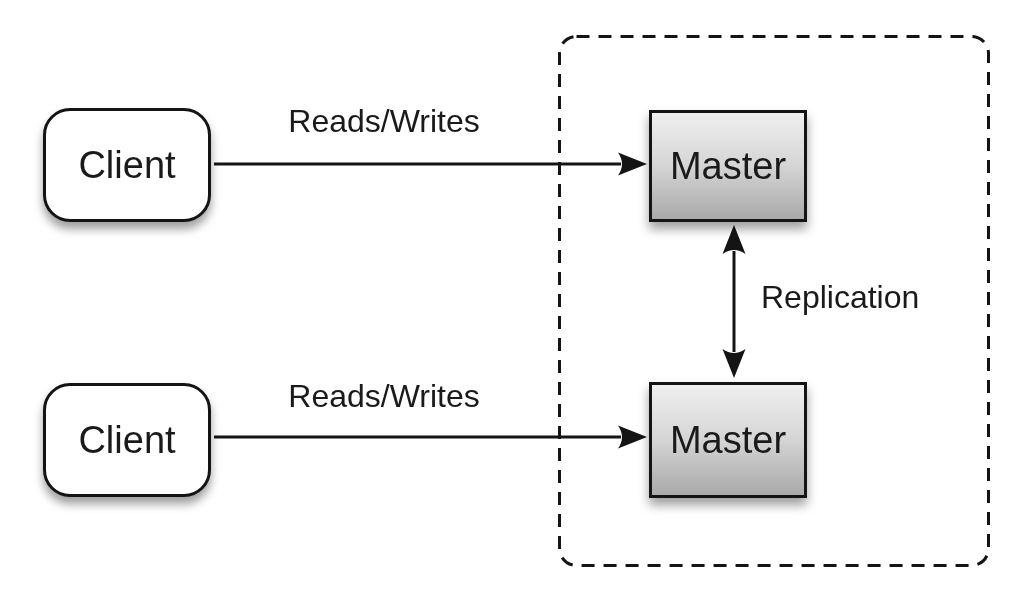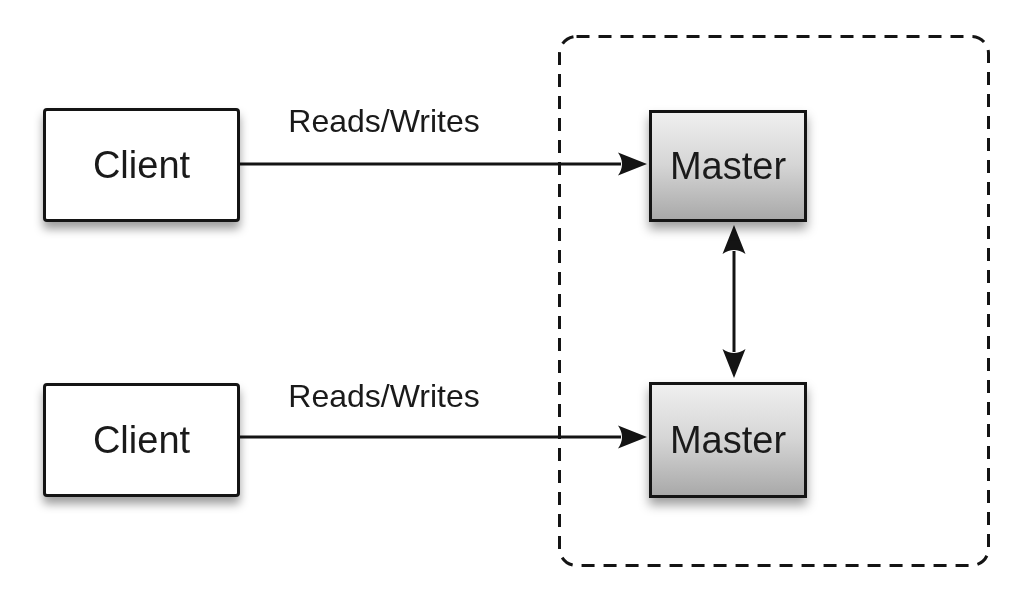--- a/index.html
+++ b/index.html
@@ -27,22 +27,22 @@
   .arrow-layer path{fill:var(--stroke);stroke:none;}
   .arrow-layer rect{fill:none;stroke:var(--stroke);stroke-width:3;stroke-dasharray:13 9;}
   .node{
     position:absolute;display:flex;align-items:center;justify-content:center;
     border:3px solid var(--stroke);
     font-size:38px;color:var(--text);
     box-shadow:0 7px 10px rgba(0,0,0,0.38);
   }
   .client{
     background:var(--client-fill);
-    border-radius:4px;
-    left:43px;width:197px;height:114px;
+    border-radius:27px;
+    left:43px;width:168px;height:114px;
   }
   .client-1{top:108px;}
   .client-2{top:383px;}
   .master{
     background:linear-gradient(180deg,var(--master-top) 0%,var(--master-mid) 48%,var(--master-bottom) 100%);
     left:649px;width:158px;
   }
   .master-1{top:110px;height:112px;}
   .master-2{top:382px;height:116px;}
   .edge-label{
@@ -92,14 +92,15 @@
   </div>
 
   <div class="node master master-2">
     <span>Master</span>
   </div>
 
   <div class="edge-label rw-label rw-label-1">Reads/Writes</div>
 
   <div class="edge-label rw-label rw-label-2">Reads/Writes</div>
 
+  <div class="edge-label replication-label">Replication</div>
 
 </div>
 
 </body></html>

